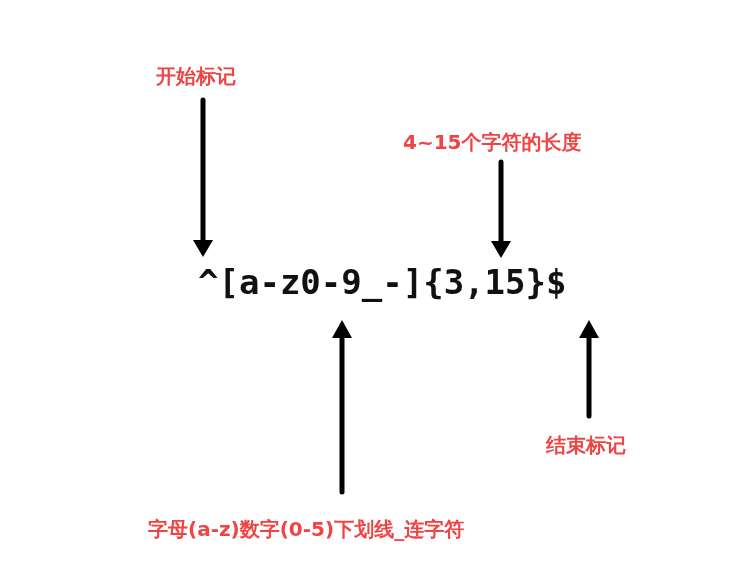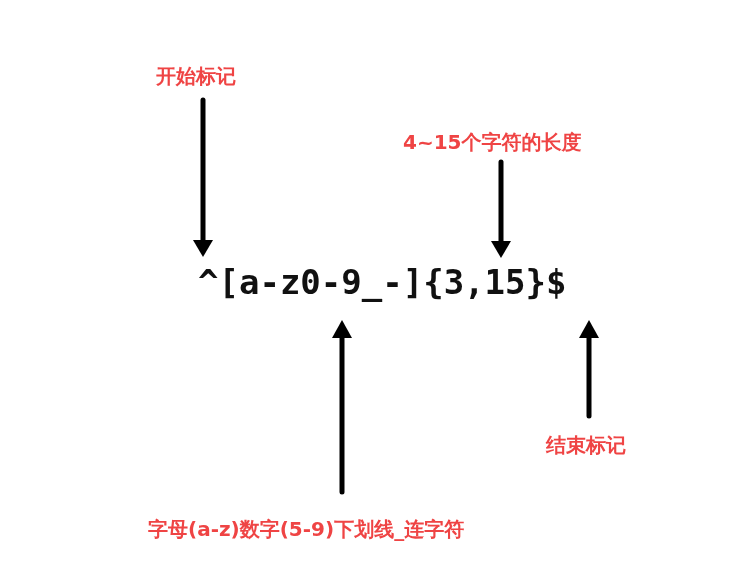--- a/index.html
+++ b/index.html
@@ -10,21 +10,21 @@
            font-size:34px; font-weight:bold; letter-spacing:0px; white-space:nowrap; color:#111; }
   svg.arrows { position:absolute; left:0; top:0; }
 </style>
 </head>
 <body>
 
 <div class="label" style="left:156px; top:63px;">开始标记</div>
 <div class="label" style="left:403px; top:129px;">4~15个字符的长度</div>
 <div class="regex">^[a-z0-9_-]{3,15}$</div>
 <div class="label" style="left:546px; top:432px;">结束标记</div>
-<div class="label" style="left:148px; top:516px;">字母(a-z)数字(5-9)下划线_连字符</div>
+<div class="label" style="left:148px; top:516px;">字母(a-z)数字(0-5)下划线_连字符</div>
 
 <svg class="arrows" width="736" height="564">
   <g>
     <line x1="203" y1="100" x2="203" y2="243" stroke="#000" stroke-width="5" stroke-linecap="round"></line>
     <polygon points="193,240 213,240 203,257" fill="#000"></polygon>
   </g>
   <g>
     <line x1="501" y1="162" x2="501" y2="244" stroke="#000" stroke-width="5" stroke-linecap="round"></line>
     <polygon points="491,241 511,241 501,258" fill="#000"></polygon>
   </g>

